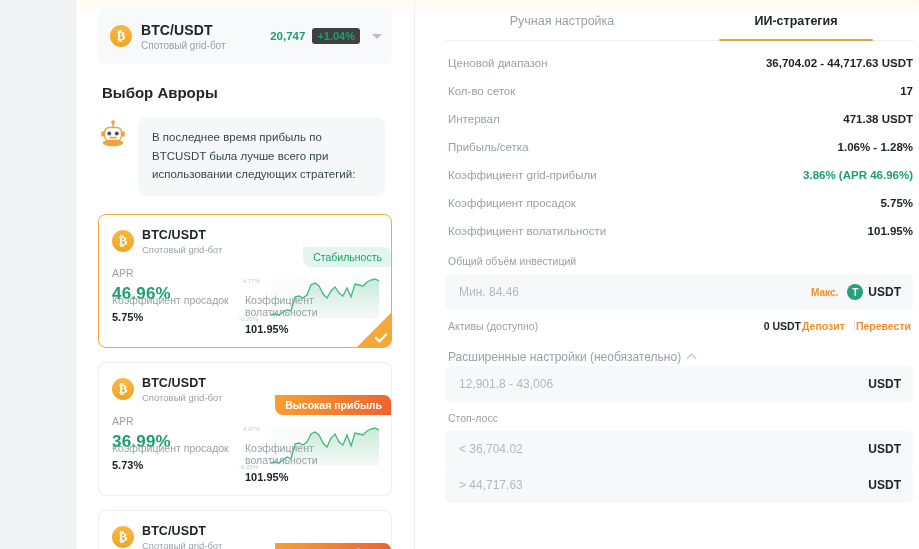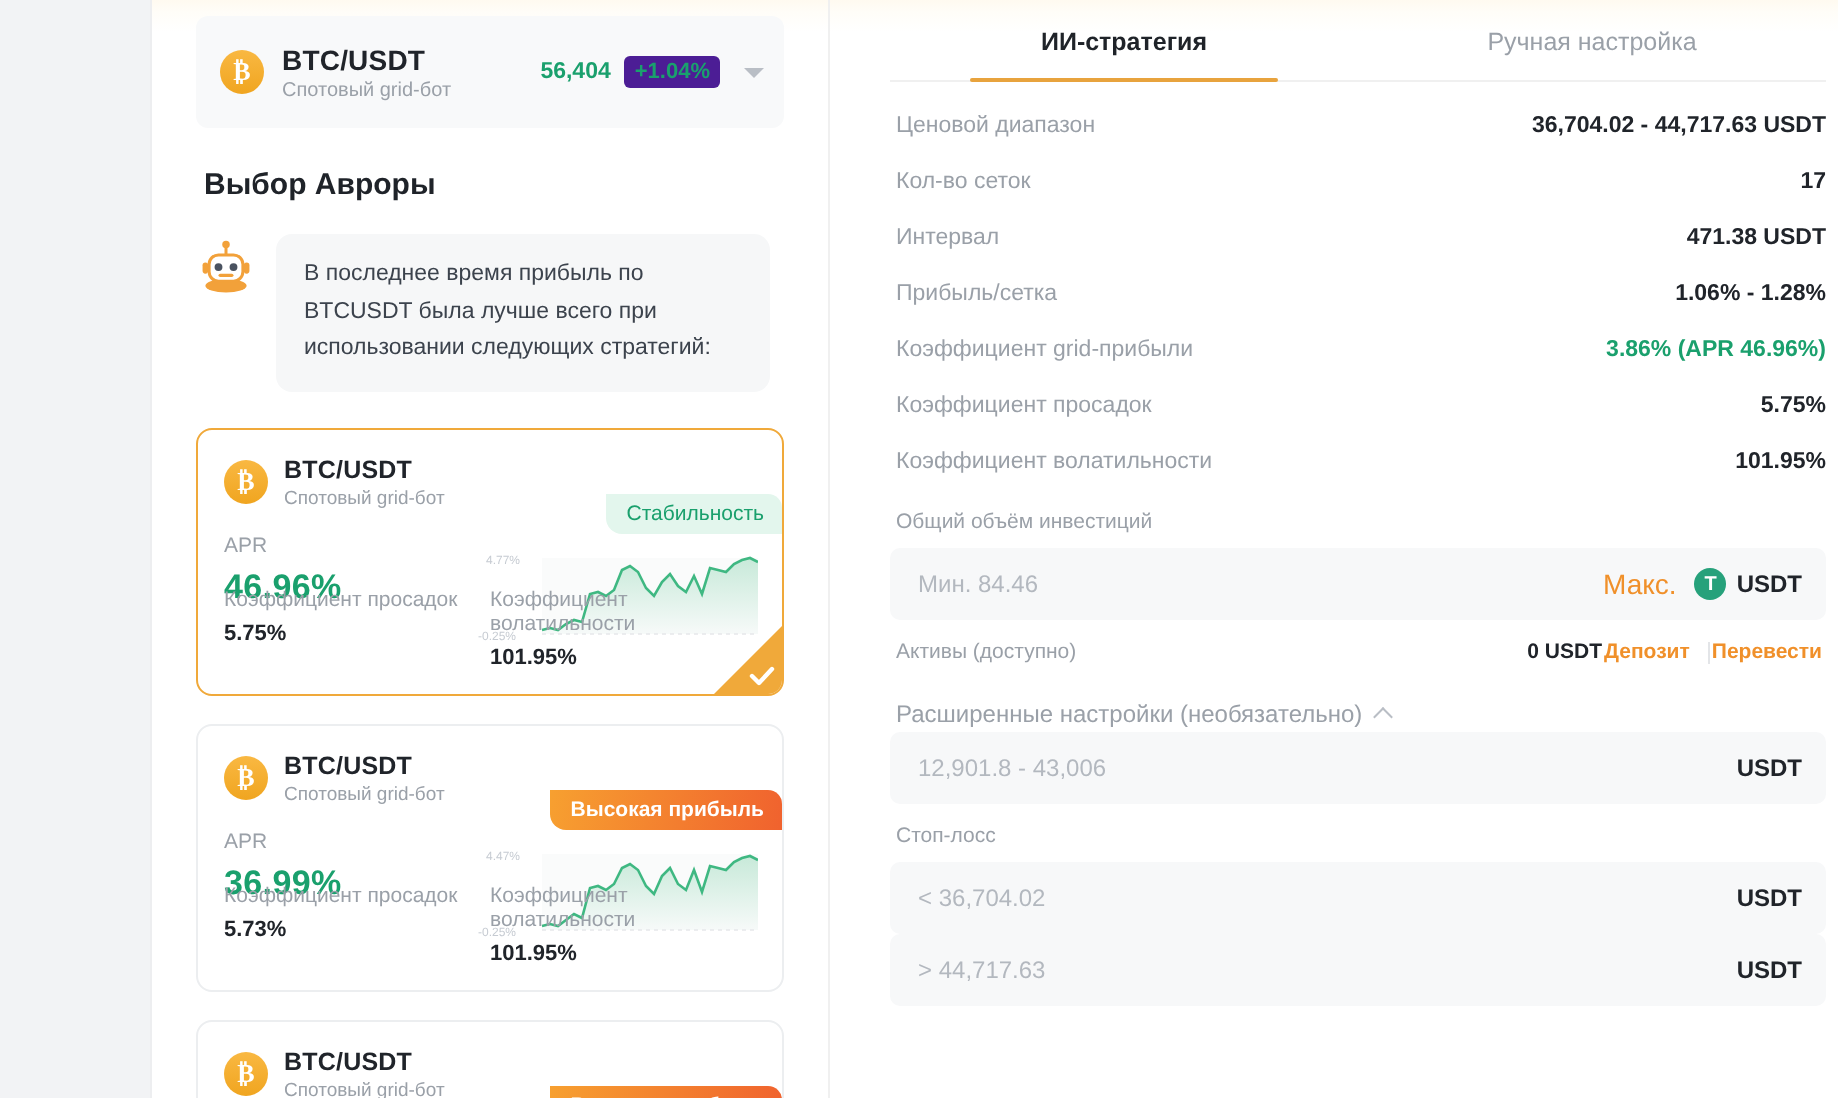--- a/index.html
+++ b/index.html
@@ -35,21 +35,21 @@
     color: #fff; font-size: 13px; font-weight: bold;
     display: flex; align-items: center; justify-content: center;
     flex: 0 0 auto; font-family: "Liberation Serif", serif;
   }
   .pair-texts { margin-left: 9px; flex: 1 1 auto; min-width: 0; }
   .pair-name { font-size: 14px; font-weight: bold; color: #20242a; letter-spacing: .1px; }
   .pair-sub { font-size: 10px; color: #9aa0a8; margin-top: 2px; }
   .price { font-size: 11.5px; font-weight: bold; color: #1aa06d; }
   .chg {
     font-size: 11px; font-weight: bold; color: #1aa06d;
-    background: #4c1d95; border-radius: 3px; padding: 2px 5px; margin-left: 7px;
+    background: #404040; border-radius: 3px; padding: 2px 5px; margin-left: 7px;
   }
   .caret-dn {
     margin-left: 12px; width: 0; height: 0;
     border-left: 5px solid transparent; border-right: 5px solid transparent;
     border-top: 5px solid #b9bec5;
   }
 
   .section-title {
     font-size: 15px; font-weight: bold; color: #1f2329;
     margin: 20px 0 0 4px;
@@ -122,21 +122,21 @@
   .row .r-value { font-size: 11.5px; color: #20242a; font-weight: bold; }
   .row .r-value.green { color: #1aa06d; }
 
   .field-label { font-size: 10.5px; color: #9aa0a8; padding: 10px 0 7px 3px; }
   .input-box {
     background: #f7f8f9; border-radius: 5px; height: 36px;
     display: flex; align-items: center; padding: 0 12px 0 14px;
   }
   .input-box .ph { flex: 1 1 auto; font-size: 12px; color: #b3b8bf; }
   .input-box .unit { font-size: 12px; color: #20242a; font-weight: bold; }
-  .max-link { font-size: 14px; color: #f0902a; font-weight: normal; margin-right: 9px; padding-left: 20px; }
+  .max-link { font-size: 10px; color: #f0902a; font-weight: bold; margin-right: 9px; padding-left: 20px; }
   .usdt-icon {
     width: 16px; height: 16px; border-radius: 50%; background: #26a17b;
     color: #fff; font-size: 10px; font-weight: bold;
     display: flex; align-items: center; justify-content: center; margin-right: 5px;
   }
   .assets-row { display: flex; align-items: center; justify-content: space-between; padding: 10px 2px 0 3px; }
   .assets-label { font-size: 10.5px; color: #9aa0a8; }
   .assets-right { display: flex; align-items: center; font-size: 10.5px; }
   .assets-right .amt { color: #20242a; font-weight: bold; }
   .assets-right .lnk { color: #f0902a; font-weight: bold; margin-left: 1px; }
@@ -158,21 +158,21 @@
     <div class="divider-v"></div>
 
     <div class="left">
 
       <div class="pair-header">
         <div class="coin-icon">₿</div>
         <div class="pair-texts">
           <div class="pair-name">BTC/USDT</div>
           <div class="pair-sub">Спотовый grid-бот</div>
         </div>
-        <div class="price">56,404</div>
+        <div class="price">20,747</div>
         <div class="chg">+1.04%</div>
         <div class="caret-dn"></div>
       </div>
 
       <div class="section-title">Выбор Авроры</div>
 
       <div class="bot-row">
         <svg class="bot-avatar" viewBox="0 0 32 32">
           <ellipse cx="16" cy="25.5" rx="11" ry="3.6" fill="#f2a13a"></ellipse>
           <rect x="7" y="9" width="18" height="14" rx="5" fill="#fff" stroke="#f2a13a" stroke-width="1.6"></rect>
@@ -280,22 +280,22 @@
               <div class="pair-sub">Спотовый grid-бот</div>
             </div>
           </div>
         </div>
 
       </div>
     </div>
 
     <div class="right">
       <div class="tabs">
+        <div class="tab">Ручная настройка</div>
         <div class="tab active">ИИ-стратегия</div>
-        <div class="tab">Ручная настройка</div>
       </div>
 
       <div class="rows">
         <div class="row">
           <span class="r-label">Ценовой диапазон</span>
           <span class="r-value">36,704.02 - 44,717.63 USDT</span>
         </div>
         <div class="row">
           <span class="r-label">Кол-во сеток</span>
           <span class="r-value">17</span>

